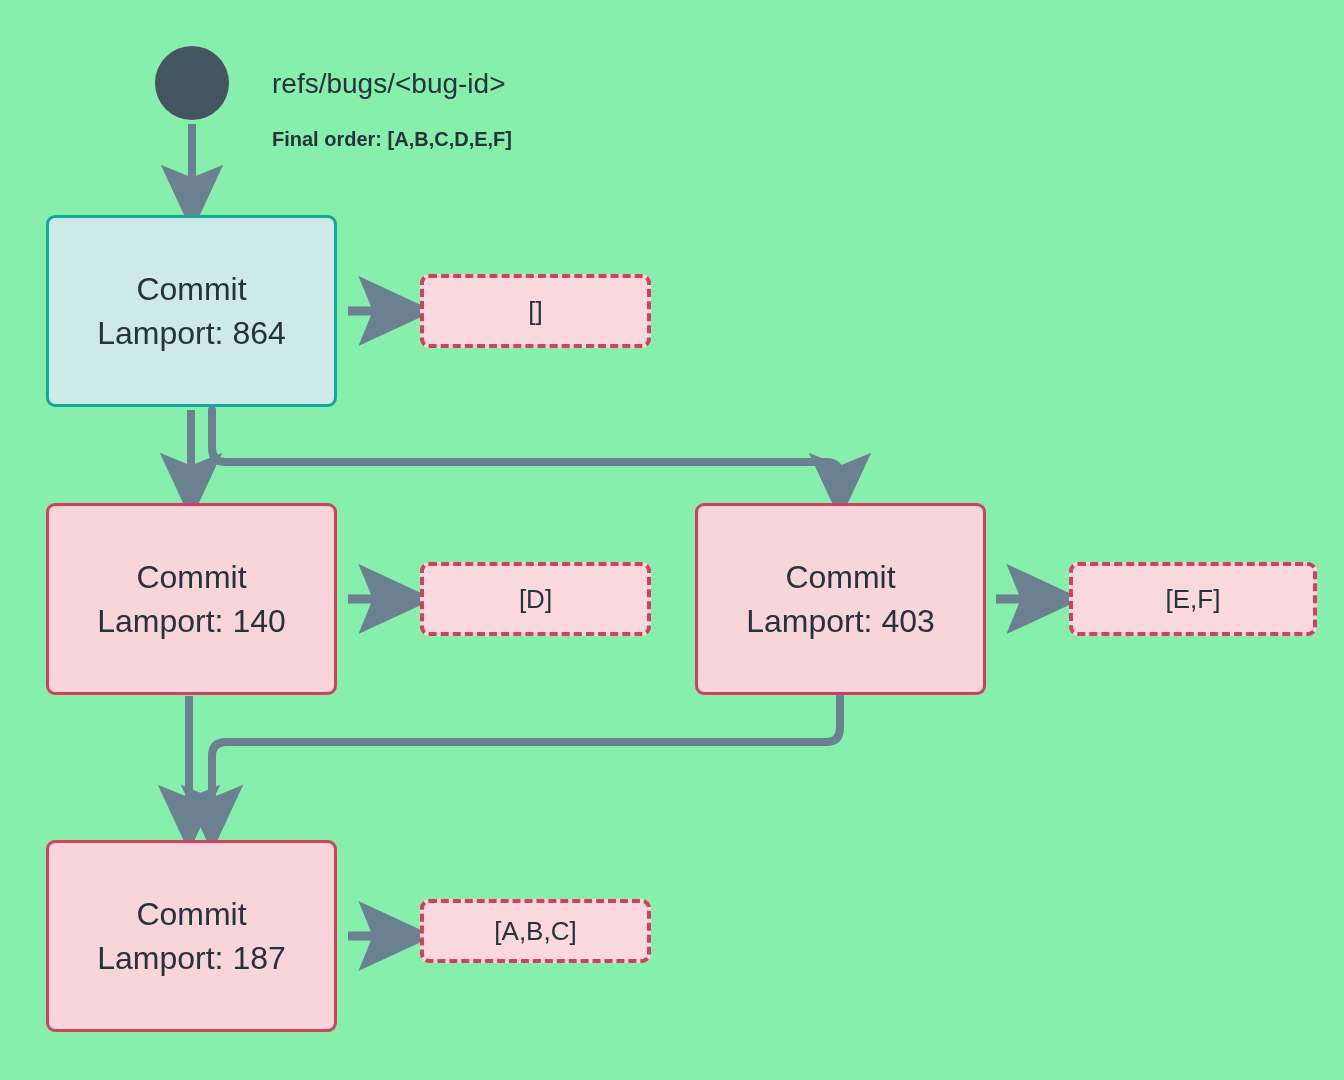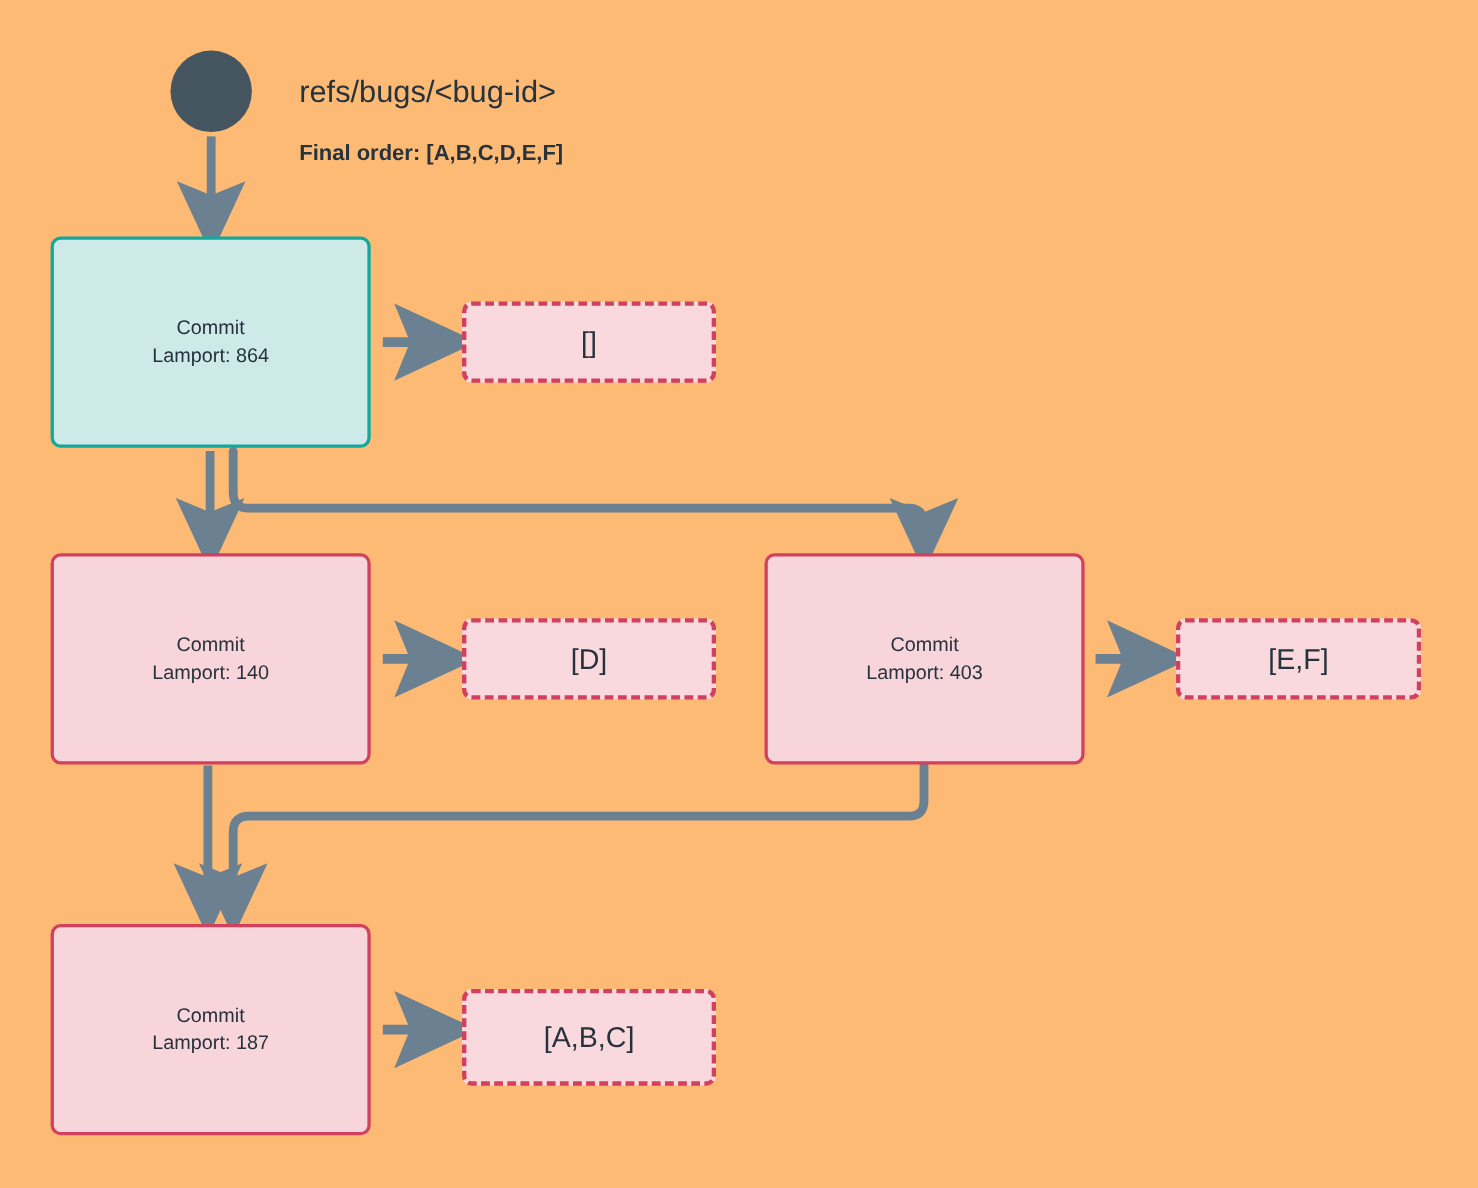--- a/index.html
+++ b/index.html
@@ -7,41 +7,41 @@
     padding: 0;
     background: #eef2f5;
   }
   body {
     font-family: "Liberation Sans", sans-serif;
   }
   #canvas {
     position: relative;
     width: 1344px;
     height: 1080px;
-    background: #fdba74;
+    background: #86efac;
     overflow: hidden;
   }
   #edges {
     position: absolute;
     left: 0;
     top: 0;
     width: 1344px;
     height: 1080px;
     pointer-events: none;
   }
   .node {
     position: absolute;
     box-sizing: border-box;
     display: flex;
     flex-direction: column;
     align-items: center;
     justify-content: center;
     border-radius: 9px;
     color: #26323c;
-    font-size: 18px;
+    font-size: 32px;
     line-height: 1.38;
     text-align: center;
     z-index: 2;
   }
   .node .line { display: block; white-space: nowrap; }
   .node-teal {
     background: #cdeae8;
     border: 3px solid #12a89b;
   }
   .node-pink {
@@ -124,25 +124,25 @@
     <span class="line">Lamport: 140</span>
   </div>
   <div class="tag" style="left:420px; top:562px; width:231px; height:74px;">
     <span>[D]</span>
   </div>
 
   <div class="node node-pink" style="left:695px; top:503px; width:291px; height:192px;">
     <span class="line">Commit</span>
     <span class="line">Lamport: 403</span>
   </div>
-  <div class="tag" style="left:1069px; top:562px; width:223px; height:74px;">
+  <div class="tag" style="left:1069px; top:562px; width:248px; height:74px;">
     <span>[E,F]</span>
   </div>
 
   <div class="node node-pink" style="left:46px; top:840px; width:291px; height:192px;">
     <span class="line">Commit</span>
     <span class="line">Lamport: 187</span>
   </div>
-  <div class="tag" style="left:420px; top:899px; width:231px; height:88px;">
+  <div class="tag" style="left:420px; top:899px; width:231px; height:64px;">
     <span>[A,B,C]</span>
   </div>
 
 </div>
 
 </body></html>

